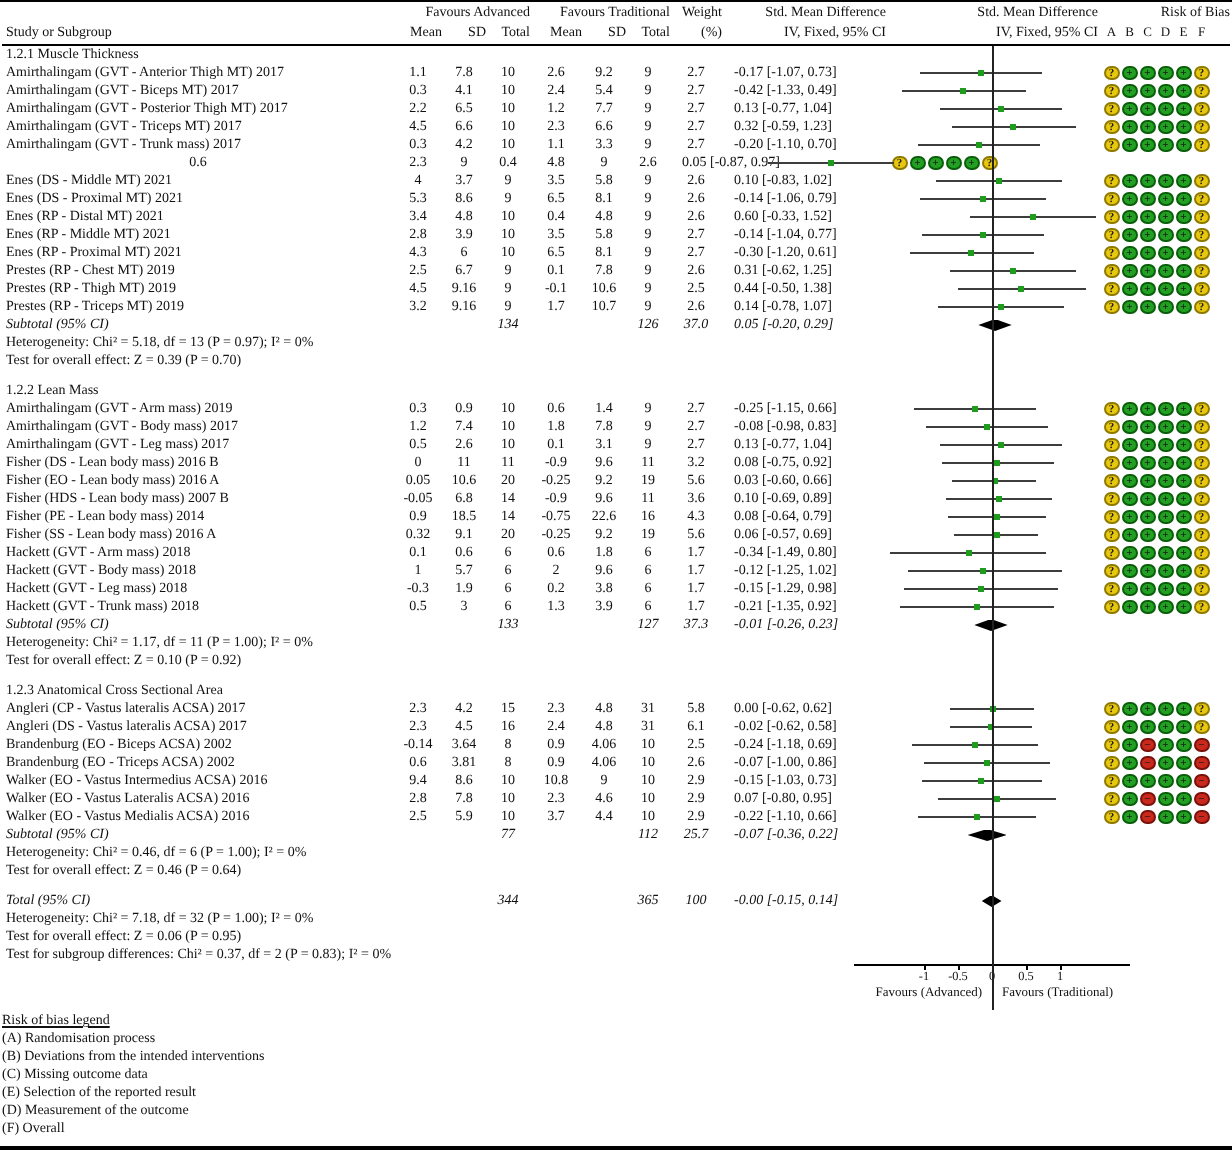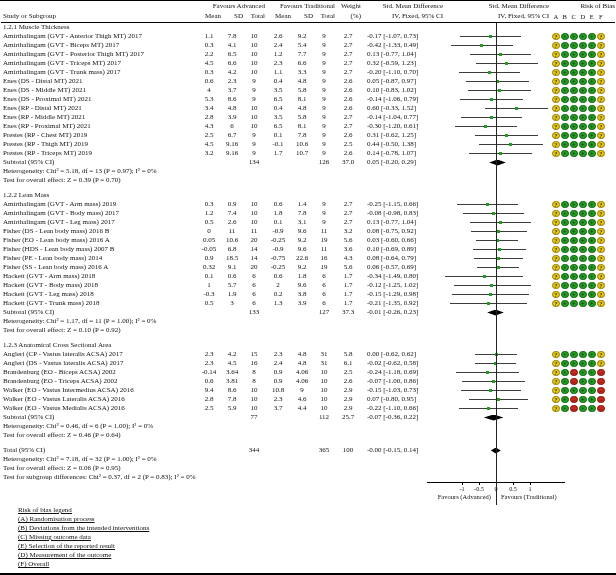--- a/index.html
+++ b/index.html
@@ -10,41 +10,41 @@
   .grid { display:grid; grid-template-columns:196px 24px 22px 22px 26px 22px 22px 26px 82px 106px 66px; }
   #hdr { display:grid; grid-template-columns:196px 24px 22px 22px 26px 22px 22px 26px 82px 106px 66px;
          grid-template-rows:10px 9px; border-bottom:1px solid #000; padding-bottom:1px; }
   .h { font-size:7px; line-height:9px; text-align:right; white-space:nowrap; }
   .h.left { text-align:left; padding-left:2px; }
   .row { height:9px; }
   .c { font-size:7px; line-height:9px; height:9px; text-align:center; white-space:nowrap; }
   .c.study { text-align:left; padding-left:2px; overflow:hidden; }
   .c.ci { text-align:left; padding-left:6px; }
   .span { grid-column:1/10; font-size:7px; line-height:9px; text-align:left; padding-left:2px; white-space:nowrap; }
-  .it { }
+  .it { font-style:italic; }
   .plot { position:relative; height:9px; }
   .cl { position:absolute; top:4px; height:1px; background:#3d3d3d; }
   .mk { position:absolute; top:3px; width:3px; height:3px; background:#1e9c1e; }
   .dia { position:absolute; top:1.5px; height:6px; background:#000;
          clip-path:polygon(0 50%,50% 0,100% 50%,50% 100%); }
   .rob { display:flex; gap:1.5px; padding-left:3px; align-items:center; height:9px; }
   .robh { display:flex; gap:1.5px; padding-left:3px; }
   .robh span { width:7.5px; text-align:center; font-size:6.5px; line-height:9px; }
   .dot { width:7.5px; height:7.5px; border-radius:50%; font-size:5.5px; line-height:7px;
          text-align:center; font-weight:bold; color:#1c1c1c; flex:0 0 auto; }
   .dot.g { background:#22a022; border:1px solid #0b5e0b; }
   .dot.y { background:#e8c80f; border:1px solid #8f7a00; }
   .dot.r { background:#c9281c; border:1px solid #7a120c; }
   .spacer { height:6px; }
   #axis-row { position:relative; height:22px; }
   .axline { position:absolute; background:#000; }
   .ticklab { position:absolute; font-size:6.2px; width:20px; text-align:center; line-height:7px; }
   .favlab { position:absolute; font-size:6.5px; line-height:8px; white-space:nowrap; }
   #vline { position:absolute; width:1px; background:#222; }
-  #legend { font-size:7px; line-height:9px; padding-left:17px; margin-top:2px;text-decoration:underline; }
+  #legend { font-size:7px; line-height:9px; padding-left:0; margin-top:2px; }
   #legend .ltitle { text-decoration:underline; }
 </style>
 </head>
 <body>
 
 <div id="figure">
 
   <div id="hdr">
     <div class="h left" style="grid-row:1/3; align-self:end;">Study or Subgroup</div>
     <div class="h" style="grid-column:2/5;">Favours Advanced</div>
@@ -185,21 +185,20 @@
         <div class="rob">
           <span class="dot y">?</span>
           <span class="dot g">+</span>
           <span class="dot g">+</span>
           <span class="dot g">+</span>
           <span class="dot g">+</span>
           <span class="dot y">?</span>
         </div>
       </div>
       <div class="grid row">
-        <div class="c study">Enes (DS - Distal MT) 2021</div>
         <div class="c">0.6</div>
         <div class="c">2.3</div>
         <div class="c">9</div>
         <div class="c">0.4</div>
         <div class="c">4.8</div>
         <div class="c">9</div>
         <div class="c">2.6</div>
         <div class="c ci">0.05 [-0.87, 0.97]</div>
         <div class="c plot">
           <div class="cl" style="left: 23.42px; width: 62.56px;"></div>

